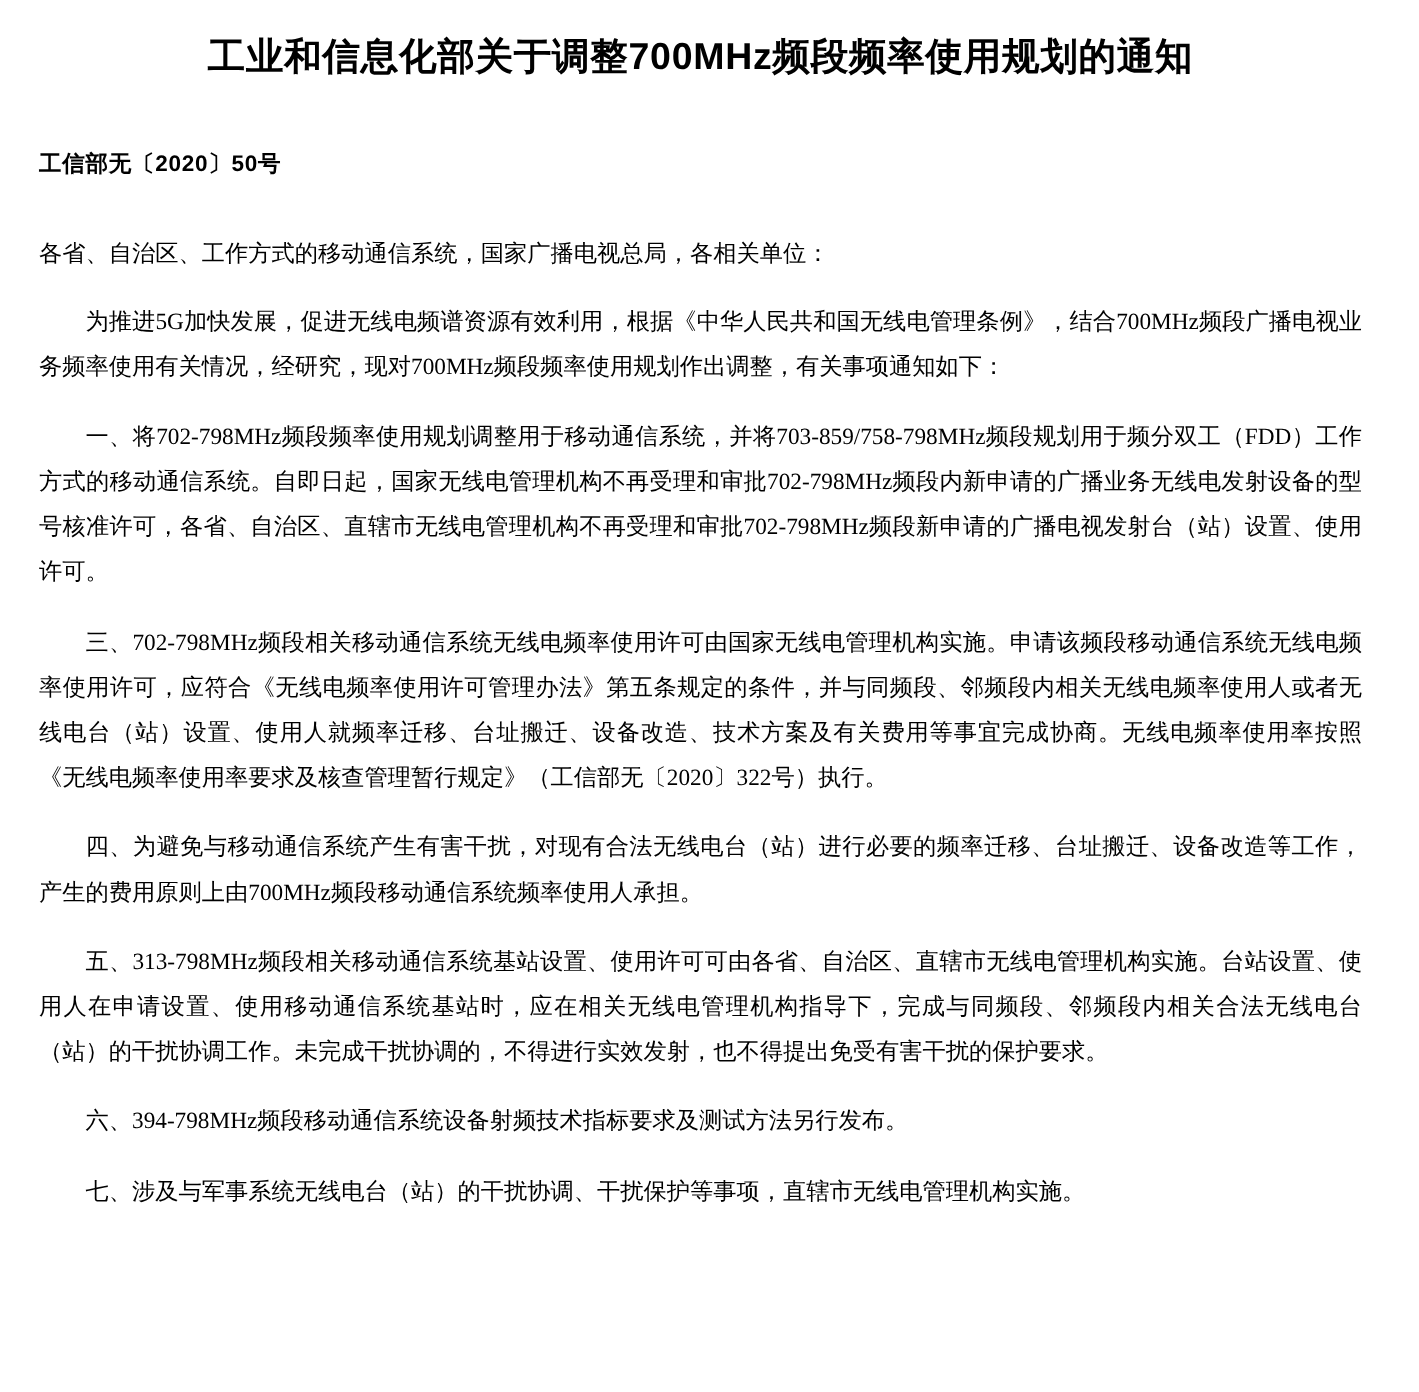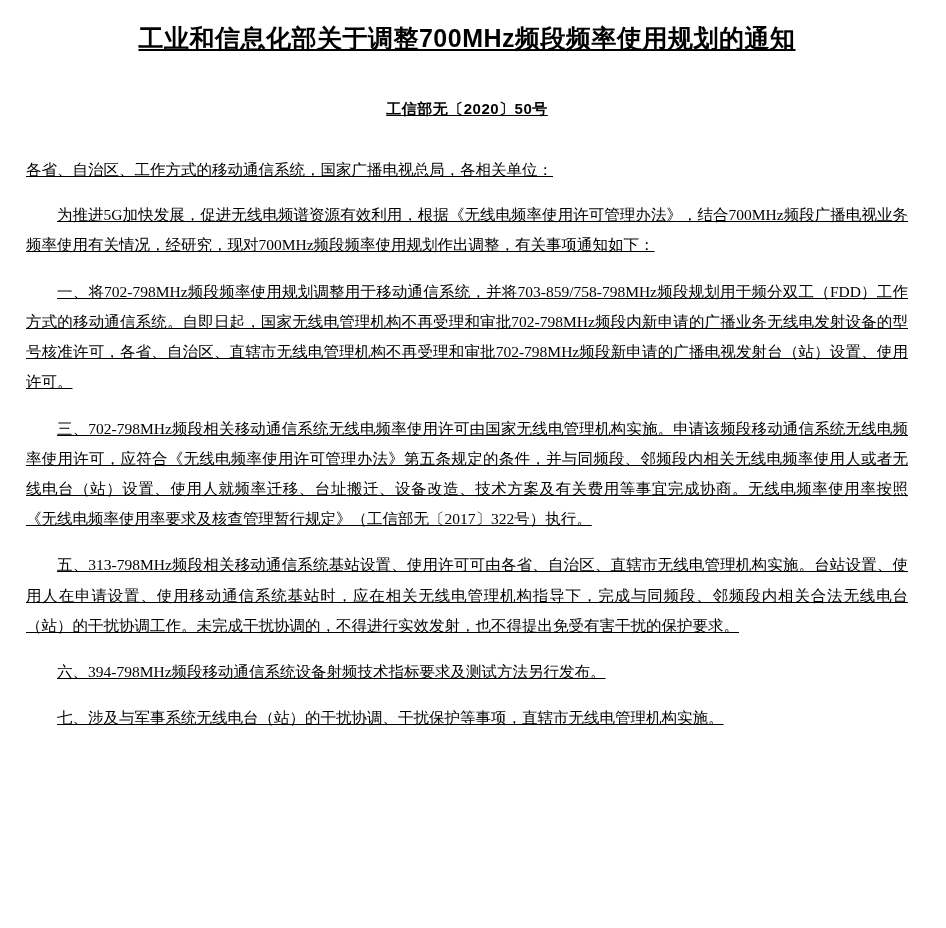--- a/index.html
+++ b/index.html
@@ -12,34 +12,32 @@
     min-height: 928px;
     font-family: "Liberation Serif", "DejaVu Serif", serif;
     color: #000000;
   }
   .page {
     width: 934px;
     min-height: 928px;
     box-sizing: border-box;
     padding: 10px 26px 14px 26px;
     position: relative;
-    text-decoration: underline;
   }
   .doc-title {
     text-align: center;
     font-family: "Liberation Sans", "DejaVu Sans", sans-serif;
     font-weight: bold;
     font-size: 25px;
     letter-spacing: 0.5px;
     line-height: 1.35;
     margin: 12px 0 0 0;
     color: #000;
   }
   .doc-number {
-    text-align: center;
     font-family: "Liberation Sans", "DejaVu Sans", sans-serif;
     font-weight: bold;
     font-size: 15px;
     margin: 44px 0 0 0;
     letter-spacing: 0.5px;
   }
   .salutation {
     font-size: 15.5px;
     line-height: 1.9;
     margin: 36px 0 0 0;
@@ -57,20 +55,21 @@
 <body>
 
 <div class="page">
 
   <h1 class="doc-title">工业和信息化部关于调整700MHz频段频率使用规划的通知</h1>
 
   <div class="doc-number">工信部无〔2020〕50号</div>
 
   <p class="salutation">各省、自治区、工作方式的移动通信系统，国家广播电视总局，各相关单位：</p>
 
-  <p class="para">为推进5G加快发展，促进无线电频谱资源有效利用，根据《无线电频率使用许可管理办法》，结合700MHz频段广播电视业务频率使用有关情况，经研究，现对700MHz频段频率使用规划作出调整，有关事项通知如下：</p>
+  <p class="para">为推进5G加快发展，促进无线电频谱资源有效利用，根据《中华人民共和国无线电管理条例》，结合700MHz频段广播电视业务频率使用有关情况，经研究，现对700MHz频段频率使用规划作出调整，有关事项通知如下：</p>
   <p class="para">一、将702-798MHz频段频率使用规划调整用于移动通信系统，并将703-859/758-798MHz频段规划用于频分双工（FDD）工作方式的移动通信系统。自即日起，国家无线电管理机构不再受理和审批702-798MHz频段内新申请的广播业务无线电发射设备的型号核准许可，各省、自治区、直辖市无线电管理机构不再受理和审批702-798MHz频段新申请的广播电视发射台（站）设置、使用许可。</p>
-  <p class="para">三、702-798MHz频段相关移动通信系统无线电频率使用许可由国家无线电管理机构实施。申请该频段移动通信系统无线电频率使用许可，应符合《无线电频率使用许可管理办法》第五条规定的条件，并与同频段、邻频段内相关无线电频率使用人或者无线电台（站）设置、使用人就频率迁移、台址搬迁、设备改造、技术方案及有关费用等事宜完成协商。无线电频率使用率按照《无线电频率使用率要求及核查管理暂行规定》（工信部无〔2017〕322号）执行。</p>
+  <p class="para">三、702-798MHz频段相关移动通信系统无线电频率使用许可由国家无线电管理机构实施。申请该频段移动通信系统无线电频率使用许可，应符合《无线电频率使用许可管理办法》第五条规定的条件，并与同频段、邻频段内相关无线电频率使用人或者无线电台（站）设置、使用人就频率迁移、台址搬迁、设备改造、技术方案及有关费用等事宜完成协商。无线电频率使用率按照《无线电频率使用率要求及核查管理暂行规定》（工信部无〔2020〕322号）执行。</p>
+  <p class="para">四、为避免与移动通信系统产生有害干扰，对现有合法无线电台（站）进行必要的频率迁移、台址搬迁、设备改造等工作，产生的费用原则上由700MHz频段移动通信系统频率使用人承担。</p>
   <p class="para">五、313-798MHz频段相关移动通信系统基站设置、使用许可可由各省、自治区、直辖市无线电管理机构实施。台站设置、使用人在申请设置、使用移动通信系统基站时，应在相关无线电管理机构指导下，完成与同频段、邻频段内相关合法无线电台（站）的干扰协调工作。未完成干扰协调的，不得进行实效发射，也不得提出免受有害干扰的保护要求。</p>
   <p class="para">六、394-798MHz频段移动通信系统设备射频技术指标要求及测试方法另行发布。</p>
   <p class="para">七、涉及与军事系统无线电台（站）的干扰协调、干扰保护等事项，直辖市无线电管理机构实施。</p>
 
 </div>
 
 </body></html>

